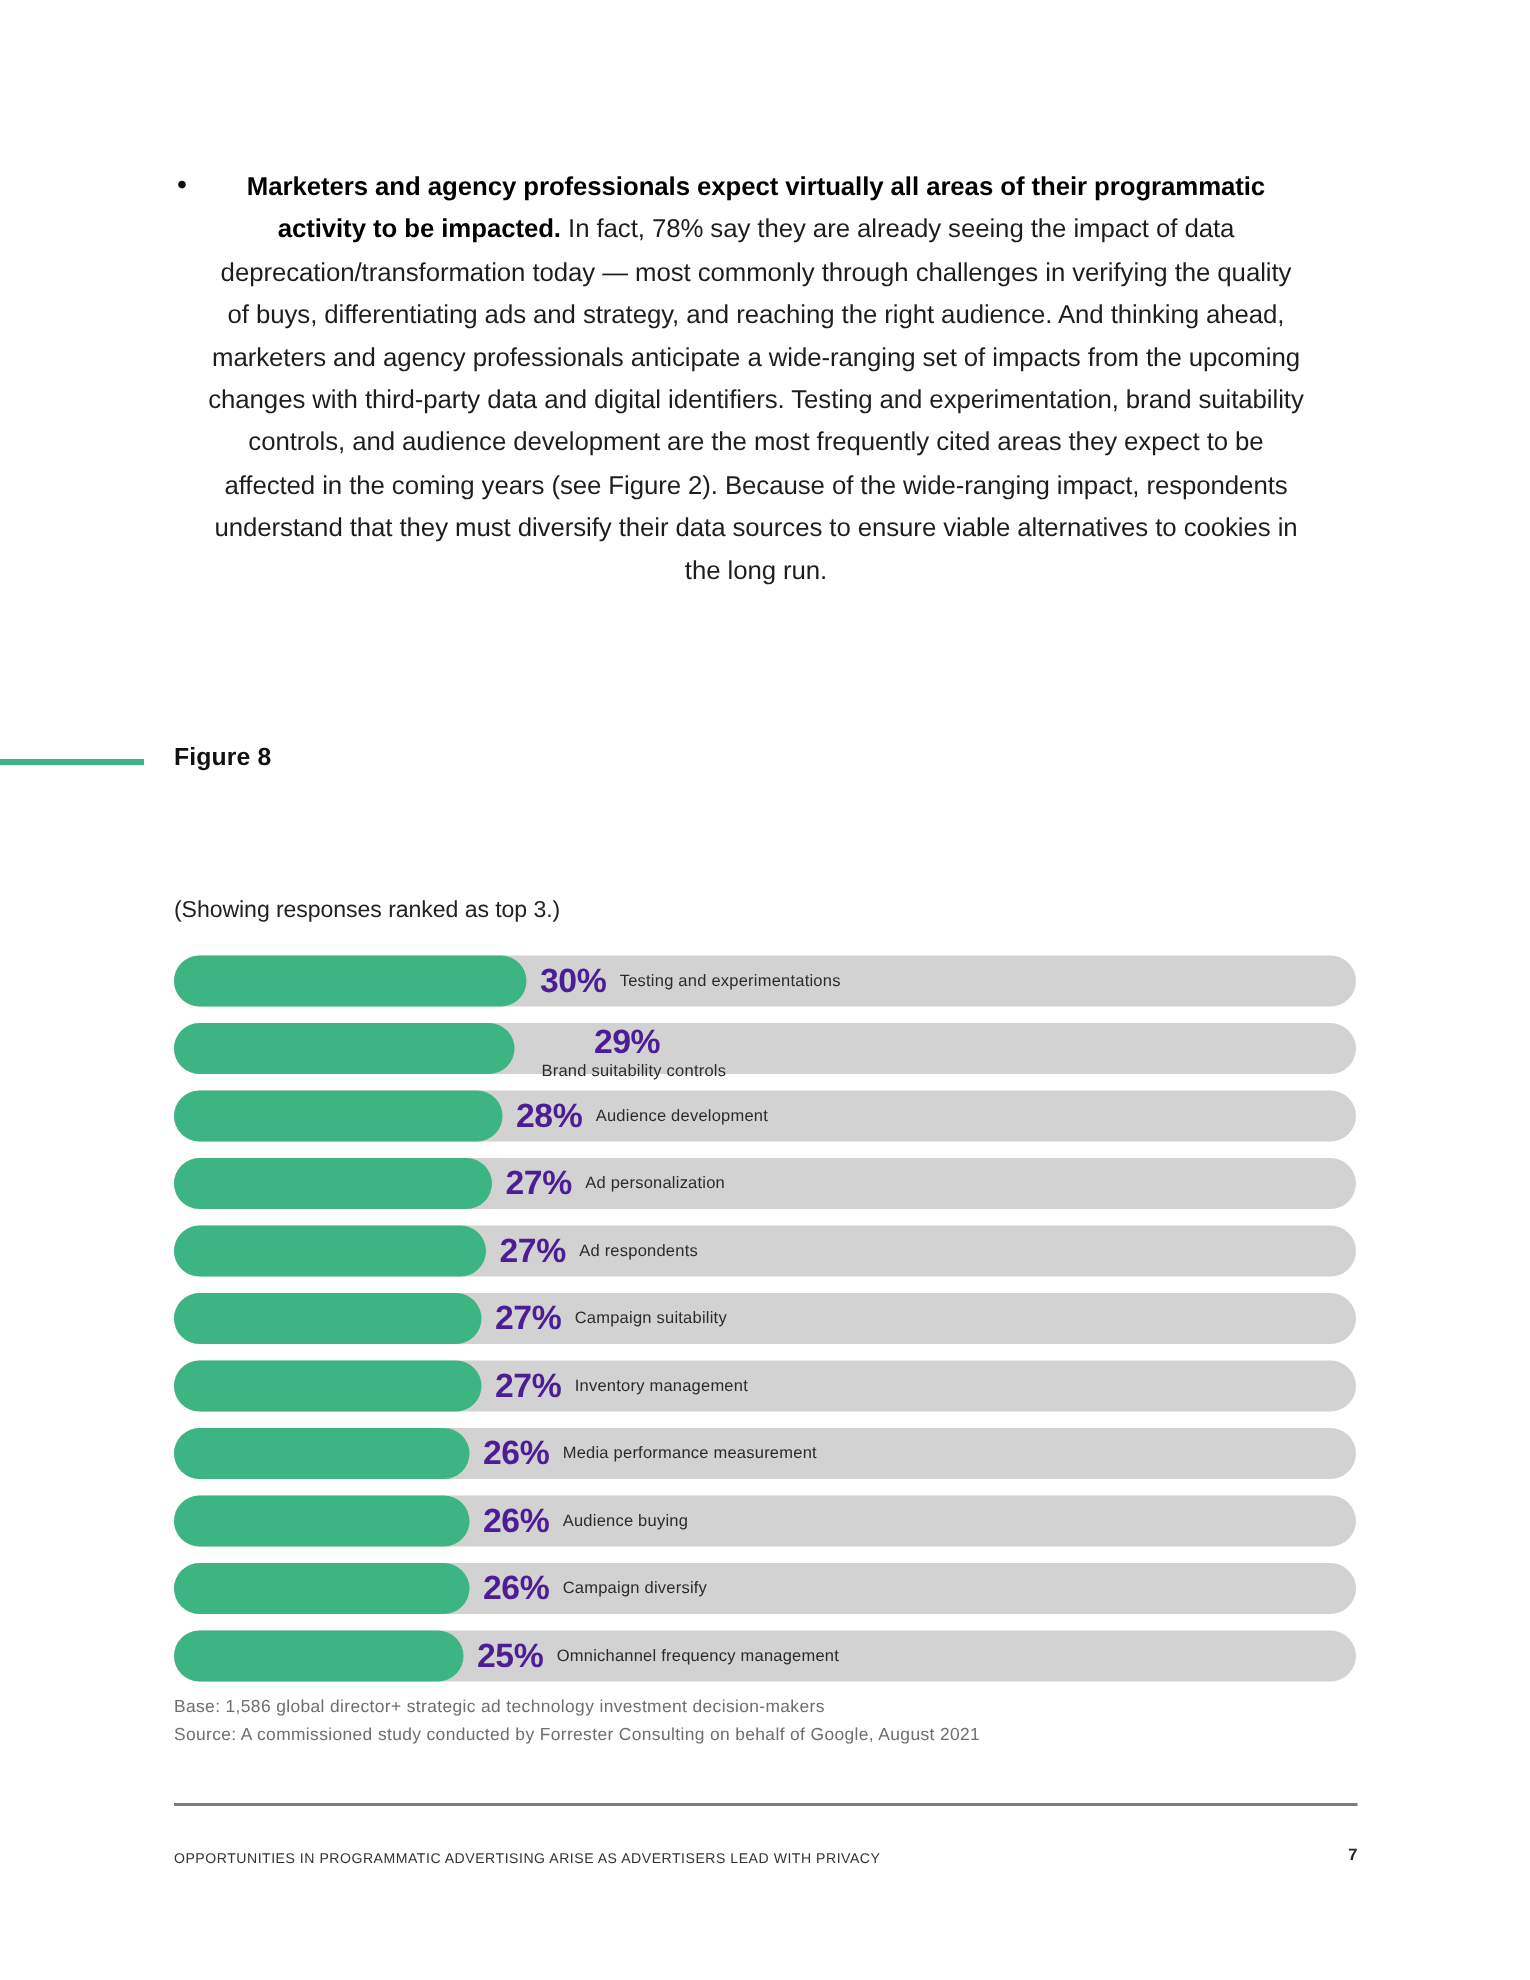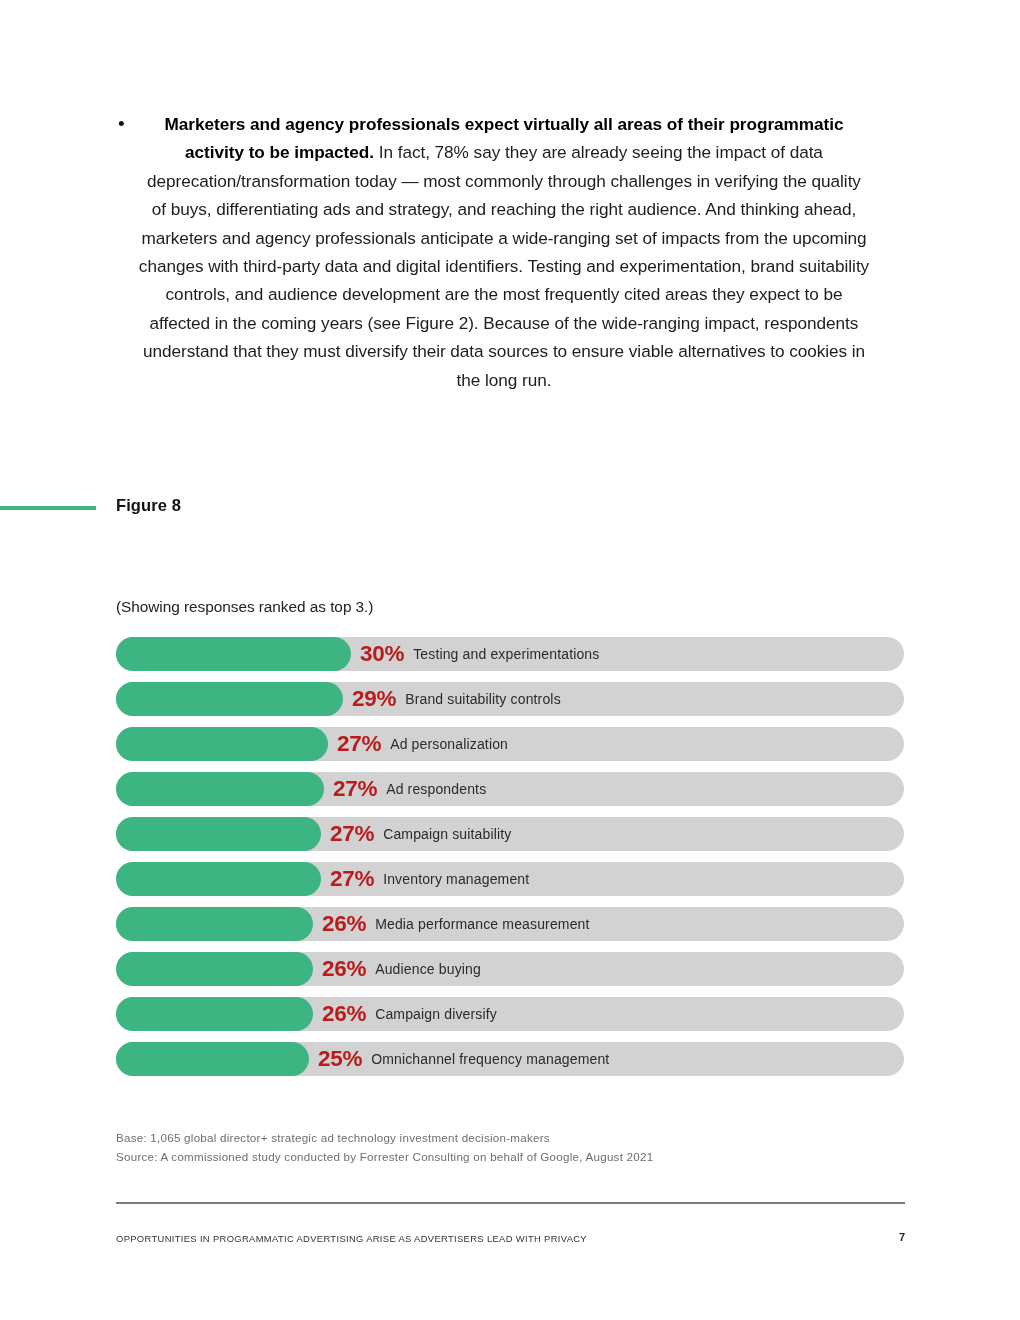--- a/index.html
+++ b/index.html
@@ -125,25 +125,25 @@
     left: 0;
     top: 0;
     height: 34px;
     display: flex;
     align-items: center;
     white-space: nowrap;
   }
   .bar-value {
     font-size: 22.5px;
     font-weight: 700;
-    color: #b91c1c;
+    color: #4c1d95;
     letter-spacing: -0.3px;
   }
   .bar-name {
-    font-size: 14px;
+    font-size: 11px;
     font-weight: 400;
     color: #2b2b2b;
     margin-left: 9px;
     letter-spacing: 0.15px;
   }
 
   
   .notes {
     position: absolute;
     left: 116px;
@@ -203,23 +203,31 @@
         <div class="bar-track"></div>
         <div class="bar-fill" style="width: 29.8223%;"></div>
         <div class="bar-labels" style="left: 244px;">
           <span class="bar-value">30%</span>
           <span class="bar-name">Testing and experimentations</span>
         </div>
       </div>
       <div class="bar-row">
         <div class="bar-track"></div>
         <div class="bar-fill" style="width: 28.8071%;"></div>
-        <div class="bar-labels" style="left: 236px;">
+        <div class="bar-labels" style="left: 236px; flex-direction: column;">
           <span class="bar-value">29%</span>
           <span class="bar-name">Brand suitability controls</span>
+        </div>
+      </div>
+      <div class="bar-row">
+        <div class="bar-track"></div>
+        <div class="bar-fill" style="width: 27.7919%;"></div>
+        <div class="bar-labels" style="left: 228px;">
+          <span class="bar-value">28%</span>
+          <span class="bar-name">Audience development</span>
         </div>
       </div>
       <div class="bar-row">
         <div class="bar-track"></div>
         <div class="bar-fill" style="width: 26.9036%;"></div>
         <div class="bar-labels" style="left: 221px;">
           <span class="bar-value">27%</span>
           <span class="bar-name">Ad personalization</span>
         </div>
       </div>
@@ -275,21 +283,21 @@
         <div class="bar-track"></div>
         <div class="bar-fill" style="width: 24.4924%;"></div>
         <div class="bar-labels" style="left: 202px; text-align: right;">
           <span class="bar-value">25%</span>
           <span class="bar-name">Omnichannel frequency management</span>
         </div>
       </div>
     </div>
 
   <div class="notes">
-    <div>Base: 1,065 global director+ strategic ad technology investment decision-makers</div>
+    <div>Base: 1,586 global director+ strategic ad technology investment decision-makers</div>
     <div>Source: A commissioned study conducted by Forrester Consulting on behalf of Google, August 2021</div>
   </div>
 
   <div class="footer-rule"></div>
   <div class="footer-title">OPPORTUNITIES IN PROGRAMMATIC ADVERTISING ARISE AS ADVERTISERS LEAD WITH PRIVACY</div>
   <div class="footer-page">7</div>
 
 </div>
 
 </body></html>

